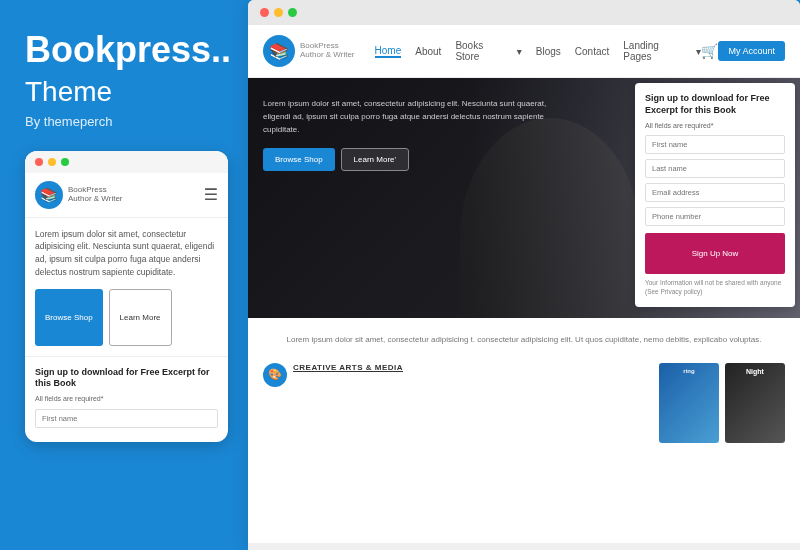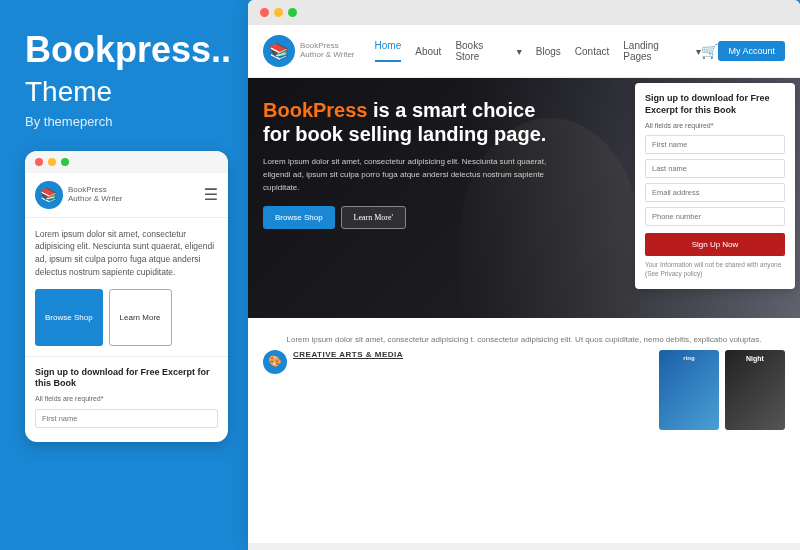--- a/index.html
+++ b/index.html
@@ -262,21 +262,21 @@
     }
 
     .desktop-menu a {
       text-decoration: none;
       color: #555;
     }
 
     .desktop-menu a.active {
       color: #1a87d4;
       border-bottom: 2px solid #1a87d4;
-      padding-bottom: 9px;
+      padding-bottom: 0;
       text-align: center;
     }
 
     .desktop-menu-dropdown {
       display: flex;
       align-items: center;
       gap: 12px;
       color: #555;
       font-size: 10px;
     }
@@ -372,21 +372,20 @@
     }
 
     .btn-learn-hero {
       background: rgba(255,255,255,0.1);
       color: white;
       border: 1px solid #888;
       border-radius: 3px;
       padding: 6px 12px;
       font-size: 8px;
       cursor: pointer;
-      font-family: Liberation Serif, serif;
     }
 
     
     .signup-form {
       position: absolute;
       right: 5px;
       top: 5px;
       width: 160px;
       background: white;
       border-radius: 4px;
@@ -413,25 +412,25 @@
       border: 1px solid #ddd;
       border-radius: 2px;
       padding: 4px 6px;
       font-size: 7.5px;
       color: #aaa;
       margin-bottom: 3px;
     }
 
     .btn-signup {
       width: 100%;
-      background: #b91c1c;
+      background: #be185d;
       color: white;
       border: none;
       border-radius: 2px;
-      padding: 7px;
+      padding: 16px;
       font-size: 8px;
       cursor: pointer;
       margin-top: 4px;
       margin-bottom: 4px;
     }
 
     .signup-privacy {
       font-size: 6.5px;
       color: #888;
       line-height: 1.4;
@@ -448,21 +447,21 @@
       font-size: 16px;
       font-weight: bold;
       color: #222;
       margin-bottom: 6px;
     }
 
     .features-desc {
       font-size: 8px;
       color: #777;
       line-height: 1.6;
-      margin-bottom: 3px;
+      margin-bottom: 16px;
       text-align: center;
     }
 
     .features-row {
       display: flex;
       gap: 10px;
       align-items: flex-start;
     }
 
     .feature-item {
@@ -588,24 +587,20 @@
 
       <span class="cart-icon">🛒</span>
       <button class="btn-my-account">My Account</button>
     </div>
 
     <div class="desktop-hero">
       <div class="hero-image-bg"></div>
       <div class="hero-bg"></div>
 
       <div class="hero-text">
-        <div class="hero-title">
-          <span class="brand">BookPress</span>
-          <span>is a smart choice for book selling landing page.</span>
-        </div>
         <div class="hero-desc">Lorem ipsum dolor sit amet, consectetur adipisicing elit. Nesciunta sunt quaerat, eligendi ad, ipsum sit culpa porro fuga atque andersi delectus nostrum sapiente cupiditate.</div>
         <div class="hero-buttons">
           <button class="btn-browse-hero">Browse Shop</button>
           <button class="btn-learn-hero">Learn More'</button>
         </div>
       </div>
 
       <div class="signup-form">
         <div class="signup-form-title">Sign up to download for Free Excerpt for this Book</div>
         <div class="signup-form-req">All fields are required*</div>

